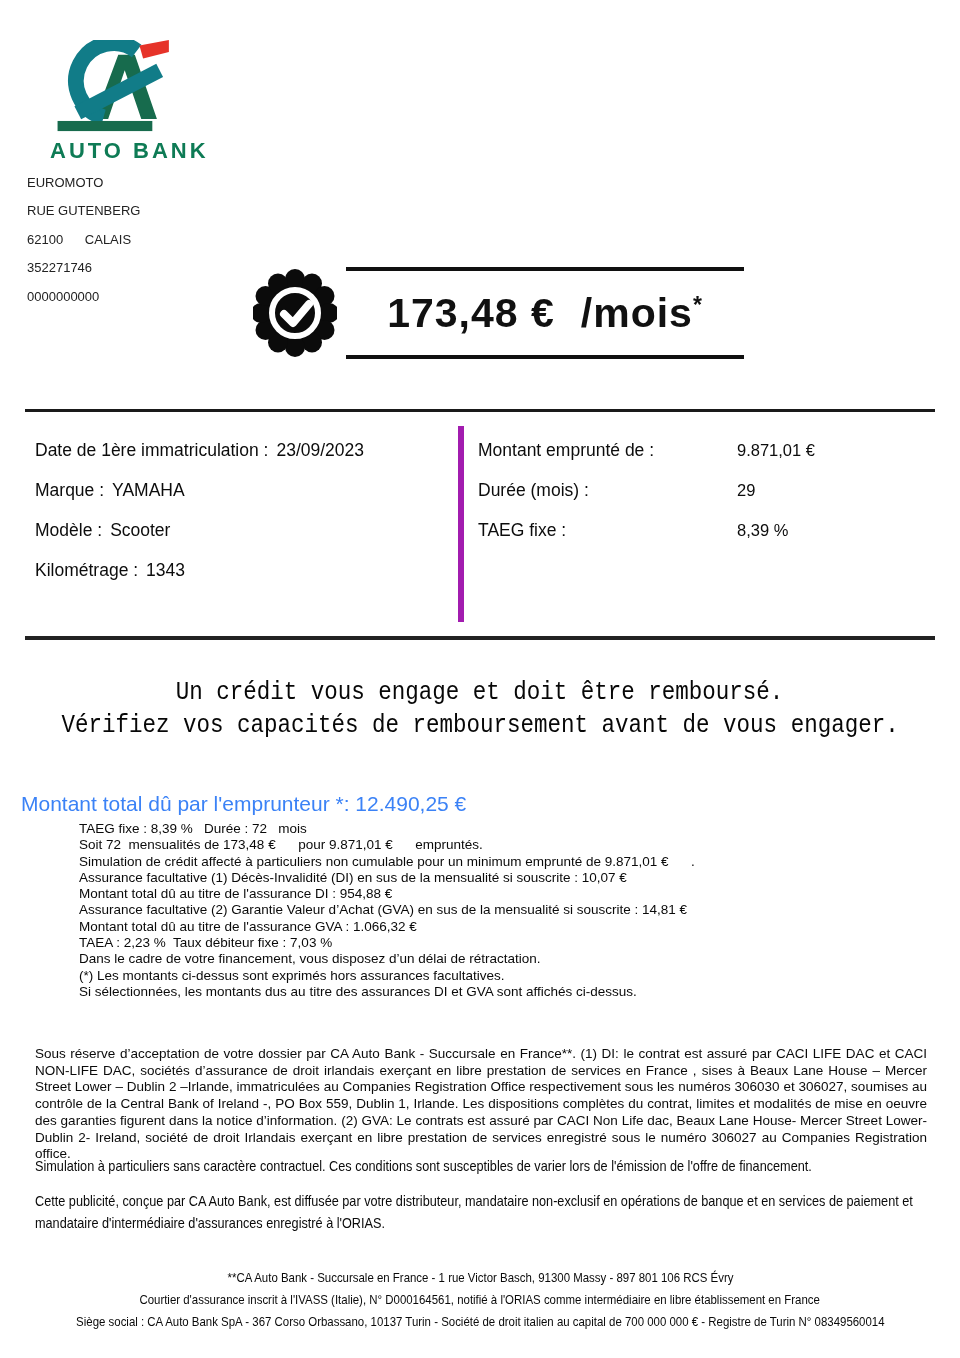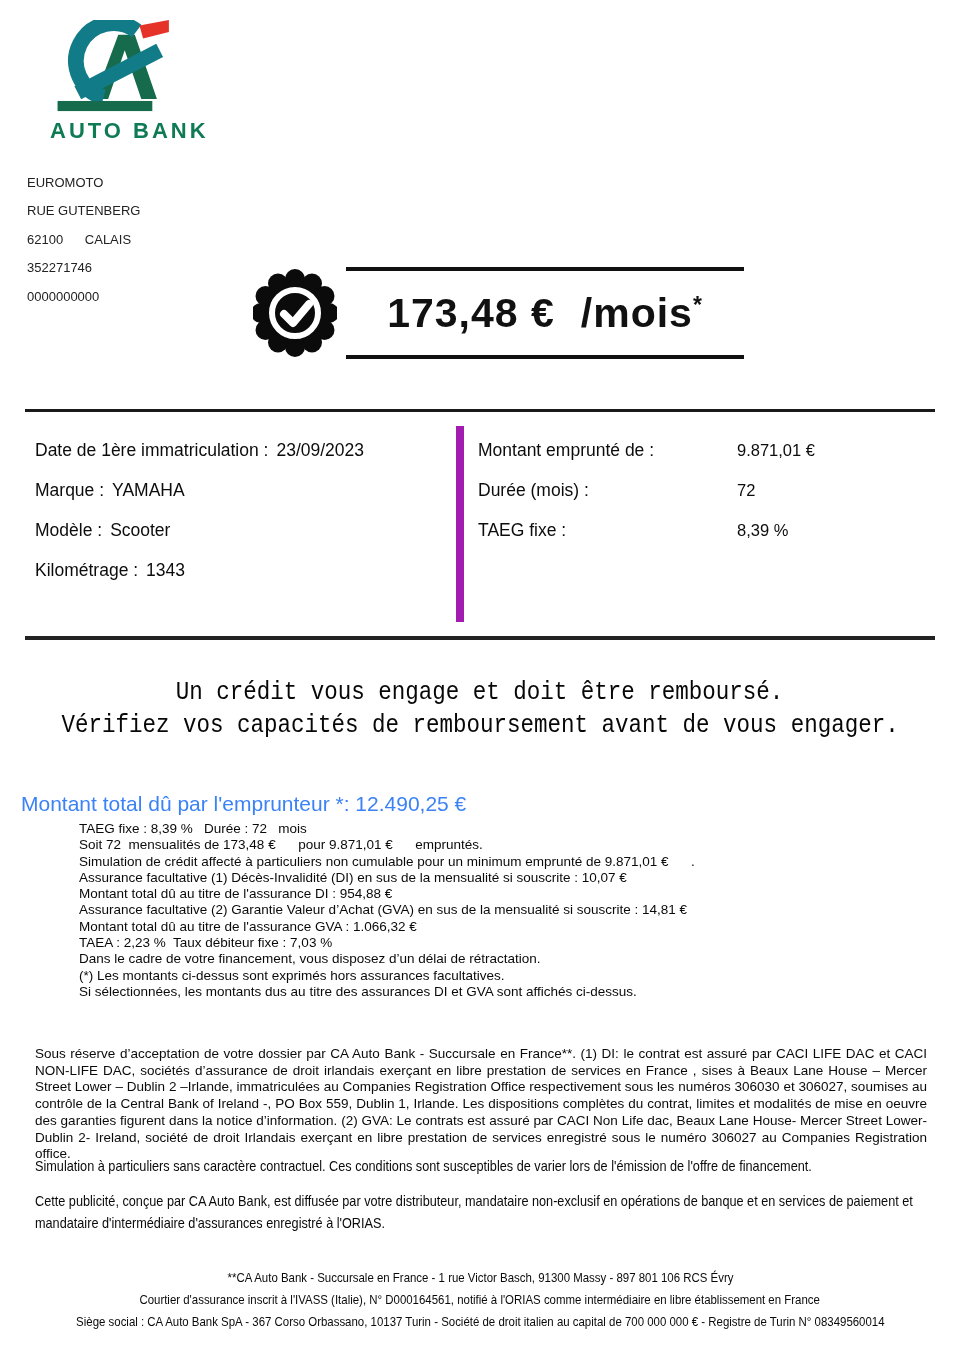--- a/index.html
+++ b/index.html
@@ -4,21 +4,21 @@
 <style>
   * { margin: 0; padding: 0; box-sizing: border-box; }
   html, body { background: #ffffff; }
   body {
     width: 960px; height: 1358px; position: relative;
     font-family: "Liberation Sans", sans-serif; color: #111;
     overflow: hidden;
   }
 
   
-  .logo { position: absolute; left: 50px; top: 20px; width: 140px; }
+  .logo { position: absolute; left: 50px; top: 40px; width: 140px; }
   .logo svg { display: block; }
   .brand-name {
     margin-top: 6px; font-size: 22px; font-weight: bold;
     letter-spacing: 3px; color: #0E7B55; white-space: nowrap;
   }
 
   
   .dealer { position: absolute; left: 27px; top: 168px; font-size: 13px; color: #222; }
   .dealer .line { height: 28.5px; display: flex; align-items: center; white-space: pre; }
 
@@ -33,21 +33,21 @@
   .price-amount { font-size: 41px; font-weight: 600; letter-spacing: 1px; }
   .price-period { font-size: 41px; font-weight: 800; margin-left: 26px; letter-spacing: 1px; }
   .price-note { font-size: 23px; font-weight: 600; vertical-align: 14px; }
 
   
   .hr-thin  { position: absolute; left: 25px; width: 910px; top: 409px; height: 2.5px; background: #1a1a1a; }
   .hr-thick { position: absolute; left: 25px; width: 910px; top: 636px; height: 4px;   background: #222; }
 
   
   .specs { position: absolute; left: 25px; top: 426px; width: 910px; height: 196px; display: flex; }
-  .specs-left  { width: 439px; border-right: 8px solid #a21caf; padding: 4px 0 0 10px; }
+  .specs-left  { width: 439px; border-right: 6px solid #a21caf; padding: 4px 0 0 10px; }
   .specs-right { flex: 1; padding: 4px 0 0 14px; }
   .spec-row { height: 40px; display: flex; align-items: center; font-size: 17.5px; color: #0c0c0c; position: relative; }
   .specs-left .spec-row .v { margin-left: 8px; }
   .specs-right .spec-row .v { position: absolute; left: 259px; font-size: 16.5px; }
   .specs-right .spec-row:nth-child(4) { font-size: 19.5px; }
   .specs-right .spec-row:nth-child(4) .v { font-size: 19.5px; }
 
   
   .warning { position: absolute; left: 0; top: 676px; width: 960px; text-align: center; font-family: Liberation Mono, monospace; }
   .warning .wline {
@@ -153,21 +153,21 @@
       <span class="v">1343</span>
     </div>
   </div>
   <div class="specs-right">
     <div class="spec-row">
       <span class="l">Montant emprunté de :</span>
       <span class="v">9.871,01 €</span>
     </div>
     <div class="spec-row">
       <span class="l">Durée (mois) :</span>
-      <span class="v">72</span>
+      <span class="v">29</span>
     </div>
     <div class="spec-row">
       <span class="l">TAEG fixe :</span>
       <span class="v">8,39 %</span>
     </div>
   </div>
 </div>
 
 <div class="hr-thick"></div>
 

